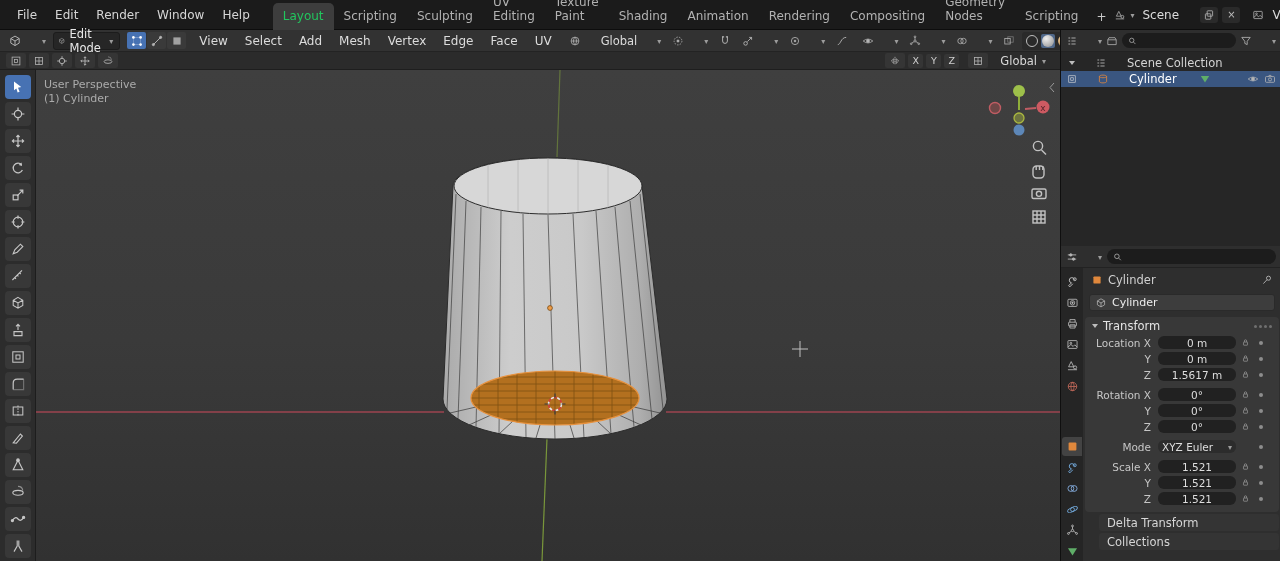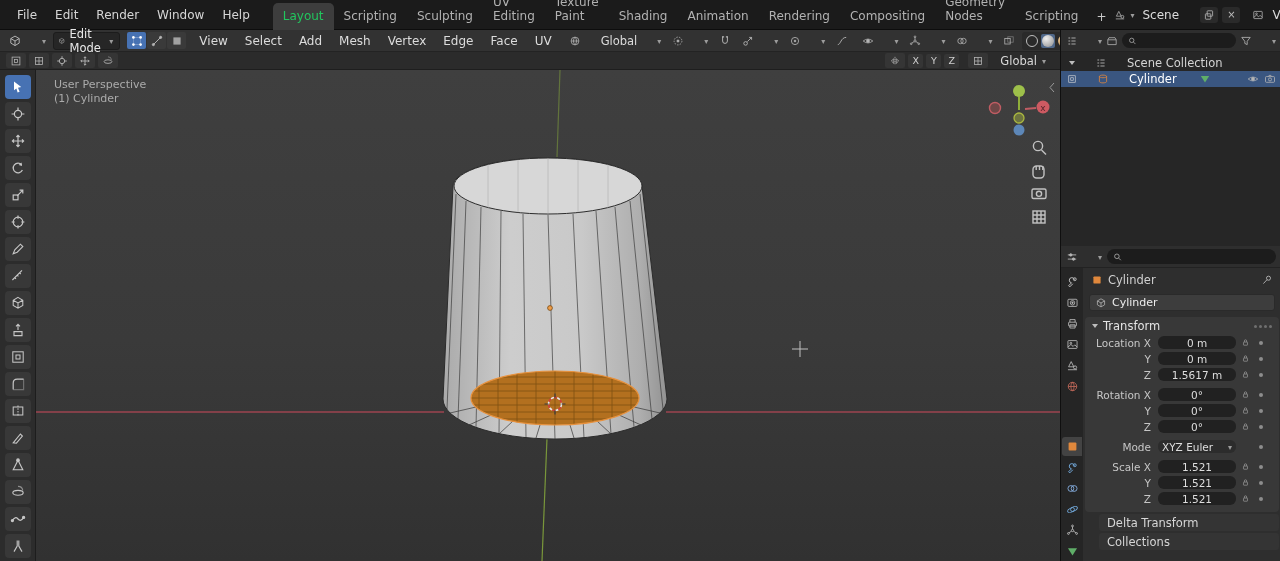--- a/index.html
+++ b/index.html
@@ -46,21 +46,21 @@
 .trbtn{width:20px;height:15px;background:#353535;border-radius:2px;display:flex;align-items:center;justify-content:center}
 .axis-btn{width:15px;height:14px;background:#353535;border-radius:2px;display:flex;align-items:center;justify-content:center;font-size:9.5px;color:#cfcfcf}
 .options-lbl{color:#d8d8d8;font-size:11.5px;padding:0 3px}
 
 .tools{position:absolute;left:0;top:70px;width:36px;height:491px;background:#2c2c2c;border-right:1px solid #1d1d1d;display:flex;flex-direction:column;align-items:center;padding-top:5px;gap:3px}
 .tool-btn{width:26px;height:24px;border-radius:4px;background:#383838;display:flex;align-items:center;justify-content:center}
 .tool-btn.active{background:var(--accent,#4772b3)}
 .tool-btn.active .ic16{color:#fff}
 
 .viewport{position:absolute;left:36px;top:70px;width:1024px;height:491px;background:linear-gradient(#3f3f3f,#3a3a3a 55%,#313131);overflow:hidden}
-.vp-overlay{position:absolute;left:18px;top:8px;color:#ababab;font-size:11px;line-height:14px}
+.vp-overlay{position:absolute;left:8px;top:8px;color:#ababab;font-size:11px;line-height:14px}
 
 .right{position:absolute;left:1060px;top:30px;width:220px;height:531px;background:#272727;border-left:1px solid #0f0f0f}
 .outliner-header{position:absolute;left:0;top:0;width:220px;height:22px;background:#2e2e2e;border-bottom:1px solid #222;display:flex;align-items:center;padding:0 5px;gap:4px}
 .search{display:flex;align-items:center;background:#1c1c1c;border-radius:8px;height:15px;padding:0 6px;gap:4px;flex:1}
 .search input{background:transparent;border:none;outline:none;color:#ddd;font-size:11px;width:100%;font-family:"DejaVu Sans",sans-serif}
 .outliner-body{position:absolute;left:0;top:22px;width:220px;height:194px;background:#262626;padding-top:3px}
 .orow{display:flex;align-items:center;height:16px;gap:20px;padding-right:5px;font-size:11.5px;color:#d4d4d4}
 .orow.selected{background:#3a5680;color:#fff}
 .orow .oright{margin-left:auto;display:flex;align-items:center;gap:5px}
 .checkbox{width:11px;height:11px;background:#1f1f1f;border:1px solid #5a5a5a;border-radius:2px;color:#ddd;font-size:9px;display:flex;align-items:center;justify-content:center}

